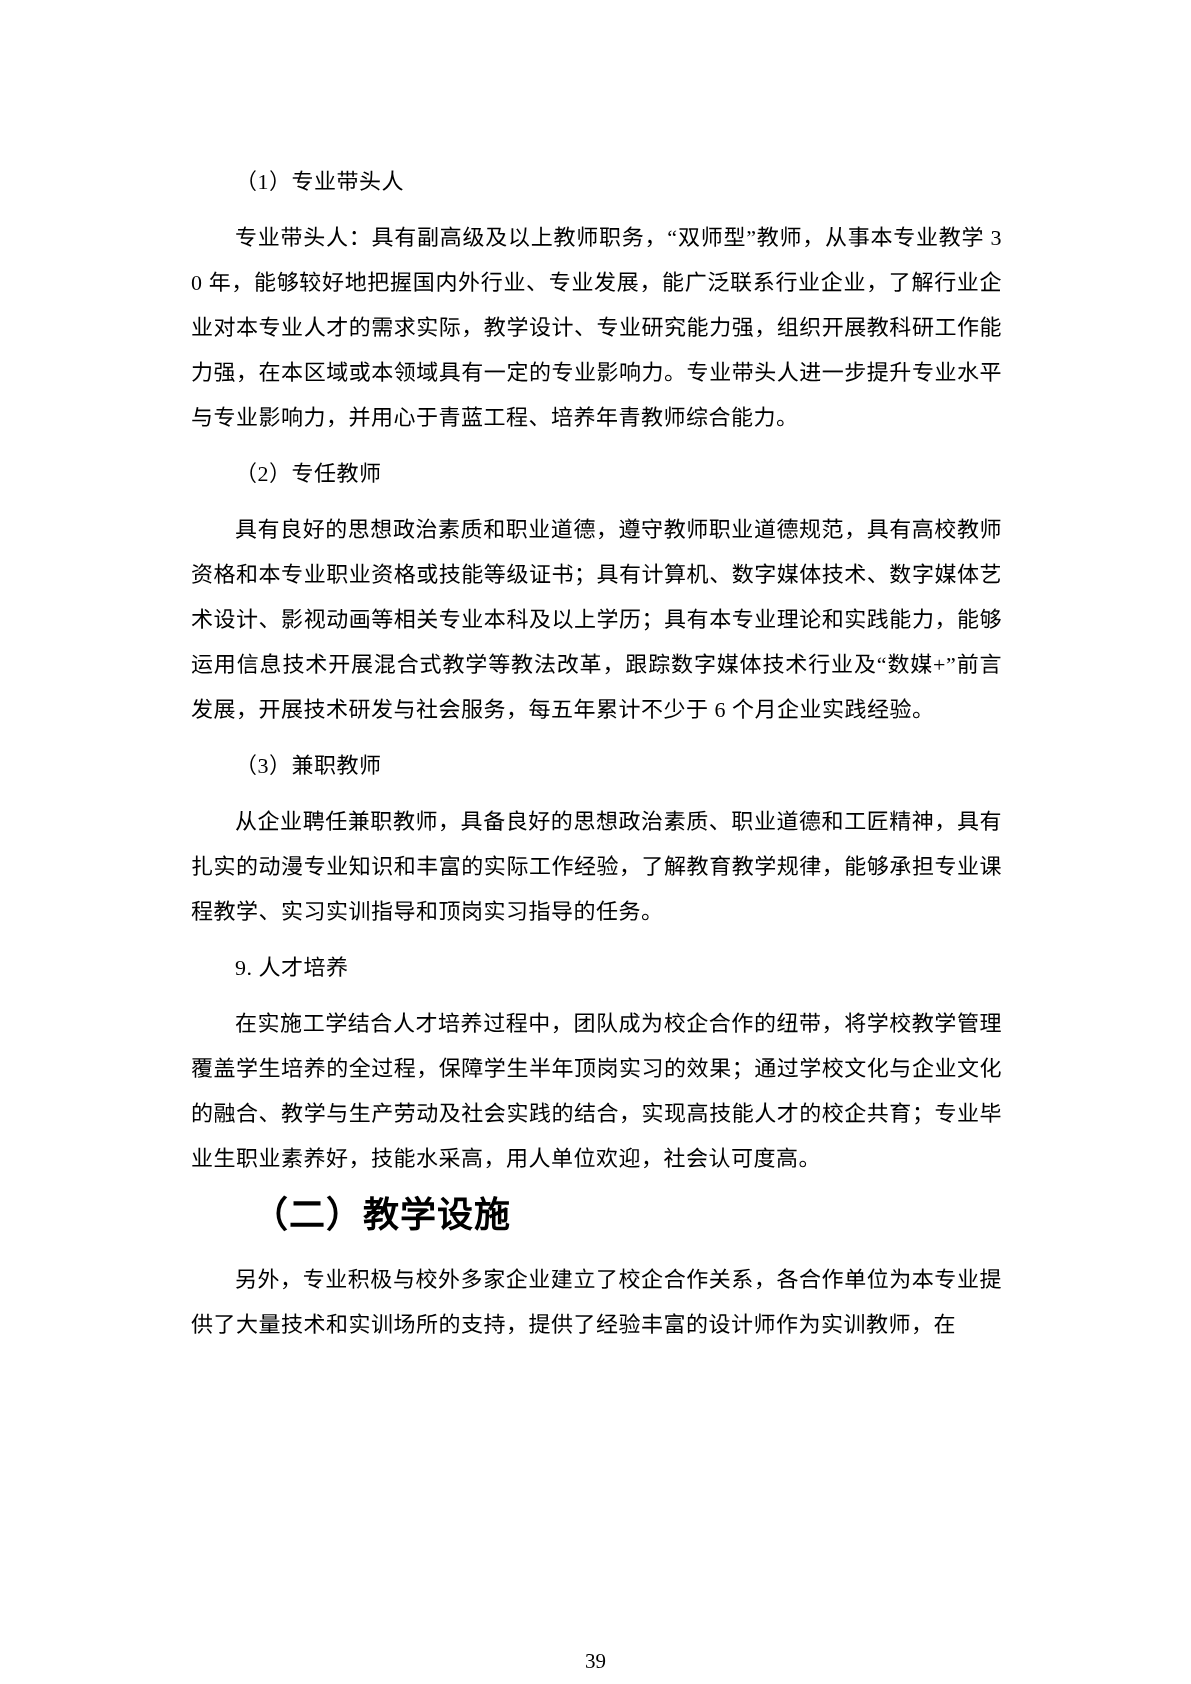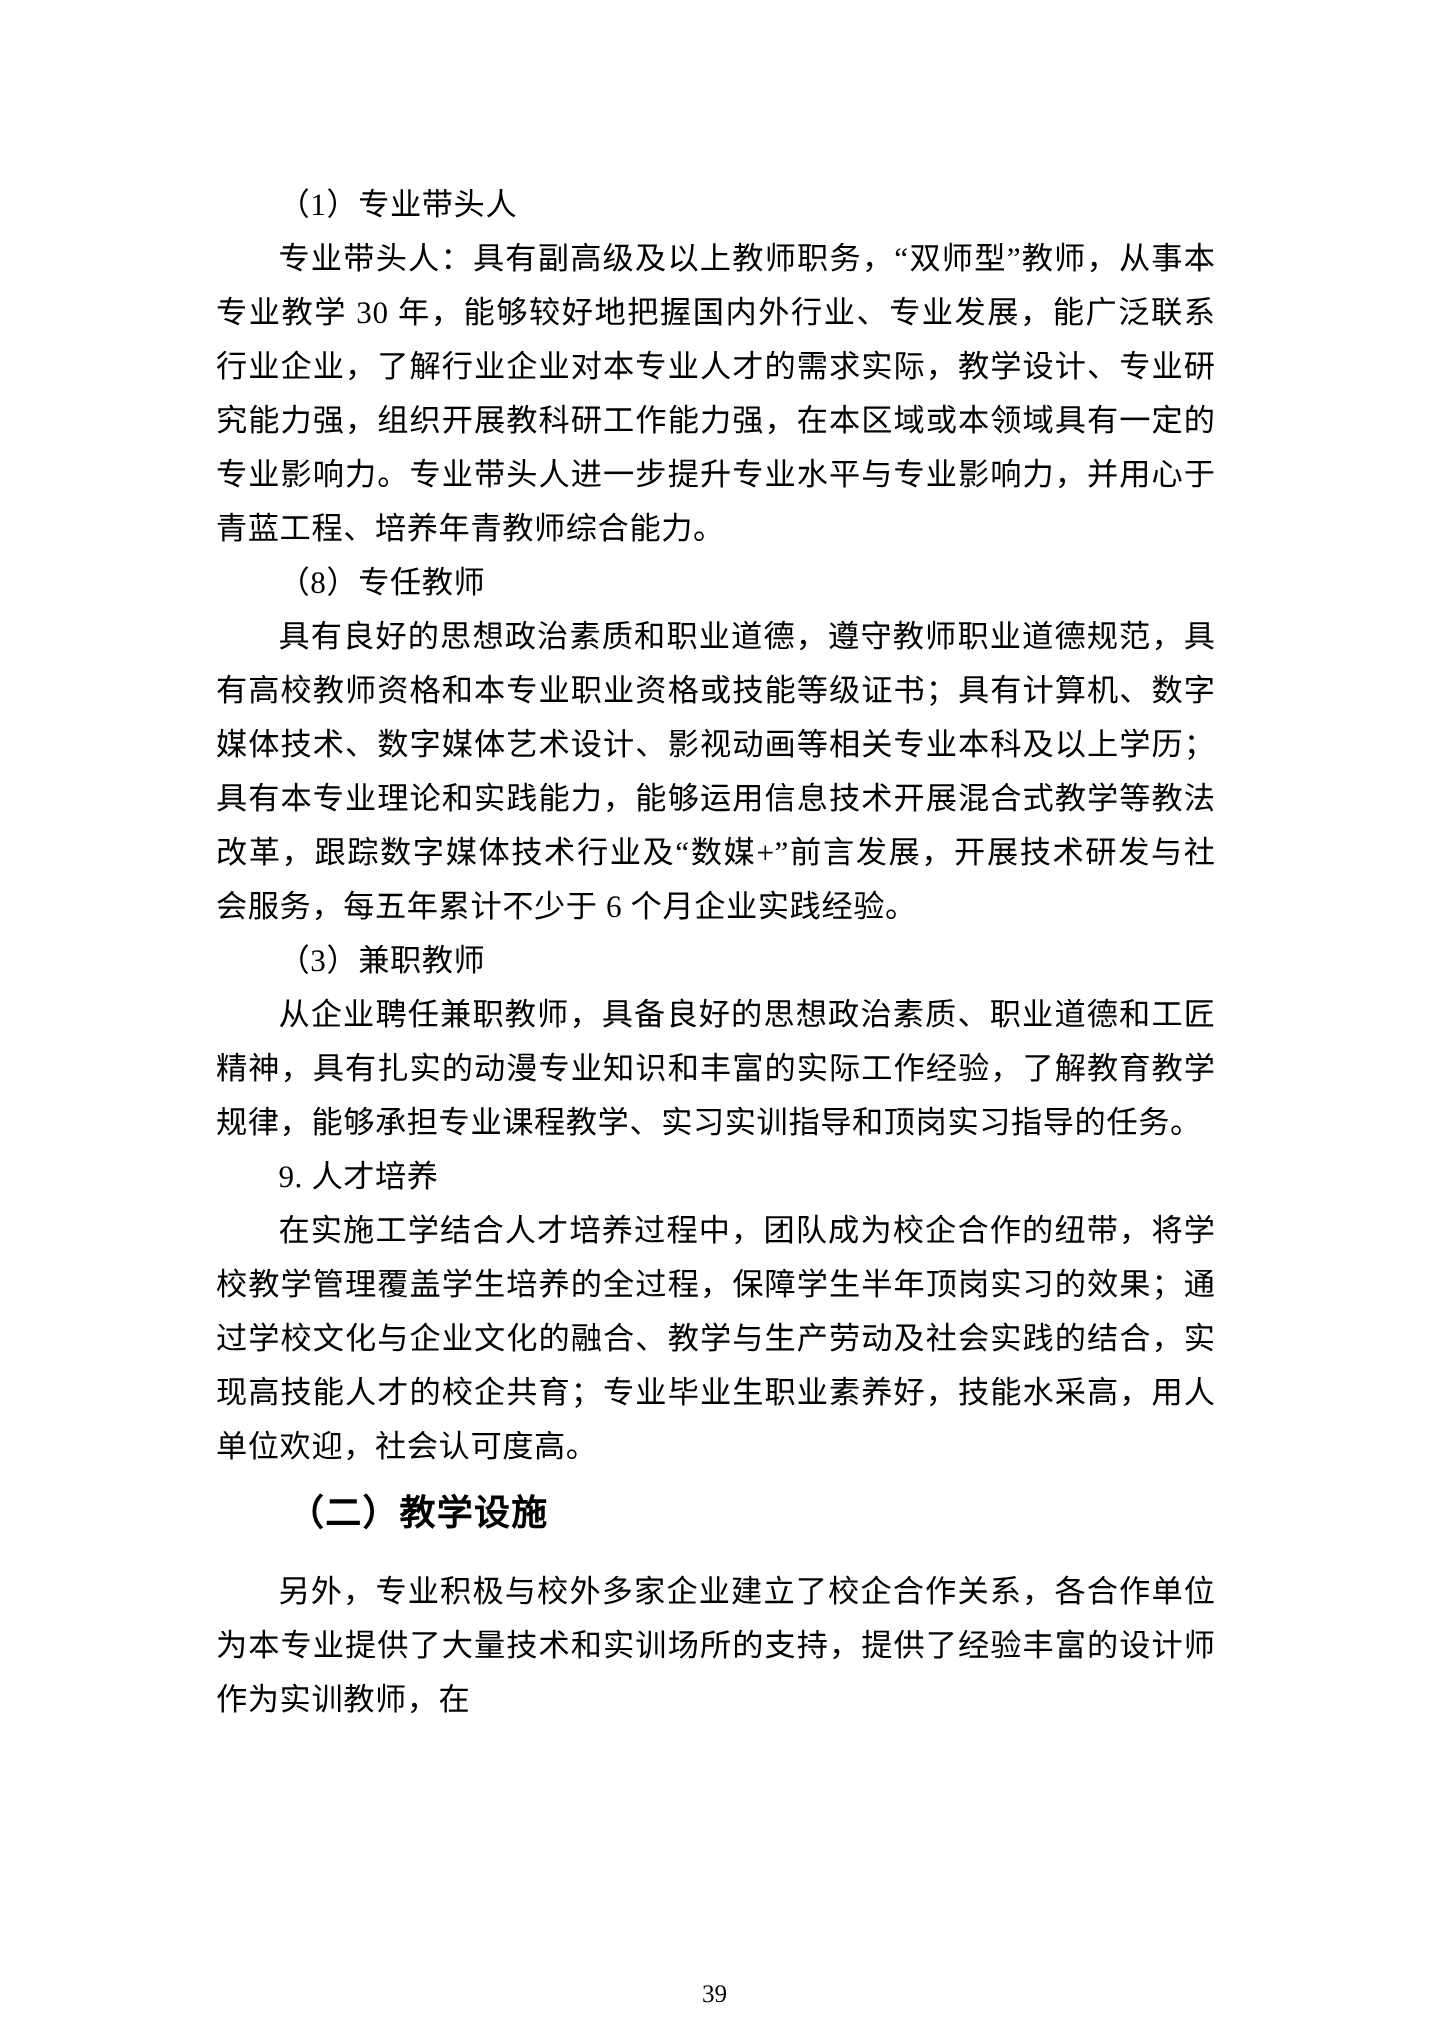--- a/index.html
+++ b/index.html
@@ -16,31 +16,31 @@
     color: #000000;
     font-family: "Liberation Serif", "DejaVu Serif", serif;
   }
   .content {
     position: absolute;
     left: 180px;
     top: 148px;
     width: 833px;
   }
   .para, .subhead {
-    margin: 0;
-    font-size: 26px;
+    margin: 11px;
+    font-size: 22px;
     line-height: 45px;
     text-align: justify;
     text-indent: 2em;
     letter-spacing: 0.5px;
     word-break: break-all;
   }
   .section-heading {
     margin: 13px 0 21px 0;
-    font-size: 30px;
+    font-size: 36px;
     line-height: 42px;
     font-weight: bold;
     text-indent: 2em;
     letter-spacing: 1px;
   }
   .footer {
     position: absolute;
     left: 0;
     top: 1648px;
     width: 100%;
@@ -51,21 +51,21 @@
     line-height: 26px;
   }
 </style>
 </head>
 <body>
 
 <div class="page">
   <main class="content">
     <p class="subhead">（1）专业带头人</p>
     <p class="para">专业带头人：具有副高级及以上教师职务，“双师型”教师，从事本专业教学 30 年，能够较好地把握国内外行业、专业发展，能广泛联系行业企业，了解行业企业对本专业人才的需求实际，教学设计、专业研究能力强，组织开展教科研工作能力强，在本区域或本领域具有一定的专业影响力。专业带头人进一步提升专业水平与专业影响力，并用心于青蓝工程、培养年青教师综合能力。</p>
-    <p class="subhead">（8）专任教师</p>
+    <p class="subhead">（2）专任教师</p>
     <p class="para">具有良好的思想政治素质和职业道德，遵守教师职业道德规范，具有高校教师资格和本专业职业资格或技能等级证书；具有计算机、数字媒体技术、数字媒体艺术设计、影视动画等相关专业本科及以上学历；具有本专业理论和实践能力，能够运用信息技术开展混合式教学等教法改革，跟踪数字媒体技术行业及“数媒+”前言发展，开展技术研发与社会服务，每五年累计不少于 6 个月企业实践经验。</p>
     <p class="subhead">（3）兼职教师</p>
     <p class="para">从企业聘任兼职教师，具备良好的思想政治素质、职业道德和工匠精神，具有扎实的动漫专业知识和丰富的实际工作经验，了解教育教学规律，能够承担专业课程教学、实习实训指导和顶岗实习指导的任务。</p>
     <p class="subhead">9. 人才培养</p>
     <p class="para">在实施工学结合人才培养过程中，团队成为校企合作的纽带，将学校教学管理覆盖学生培养的全过程，保障学生半年顶岗实习的效果；通过学校文化与企业文化的融合、教学与生产劳动及社会实践的结合，实现高技能人才的校企共育；专业毕业生职业素养好，技能水采高，用人单位欢迎，社会认可度高。</p>
     <h2 class="section-heading">（二）教学设施</h2>
     <p class="para">另外，专业积极与校外多家企业建立了校企合作关系，各合作单位为本专业提供了大量技术和实训场所的支持，提供了经验丰富的设计师作为实训教师，在</p>
   </main>
   <footer class="footer">
     <span class="page-number">39</span>

